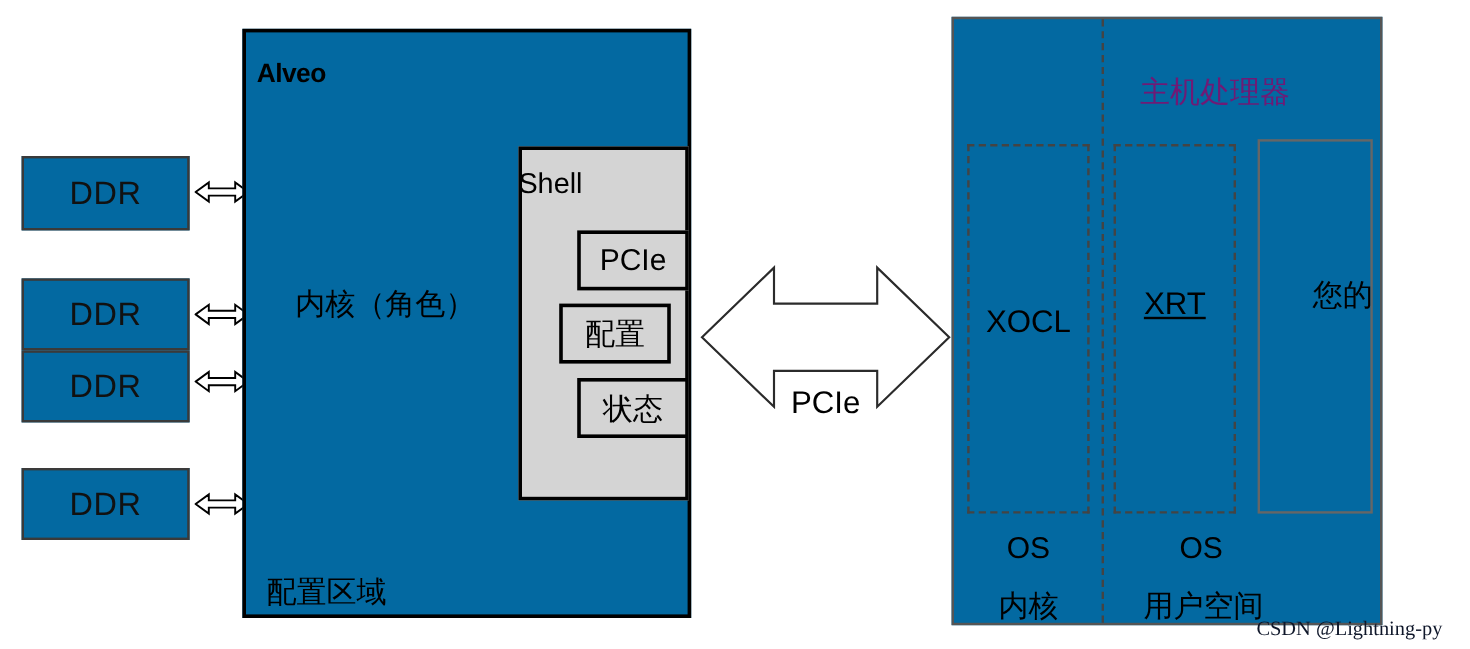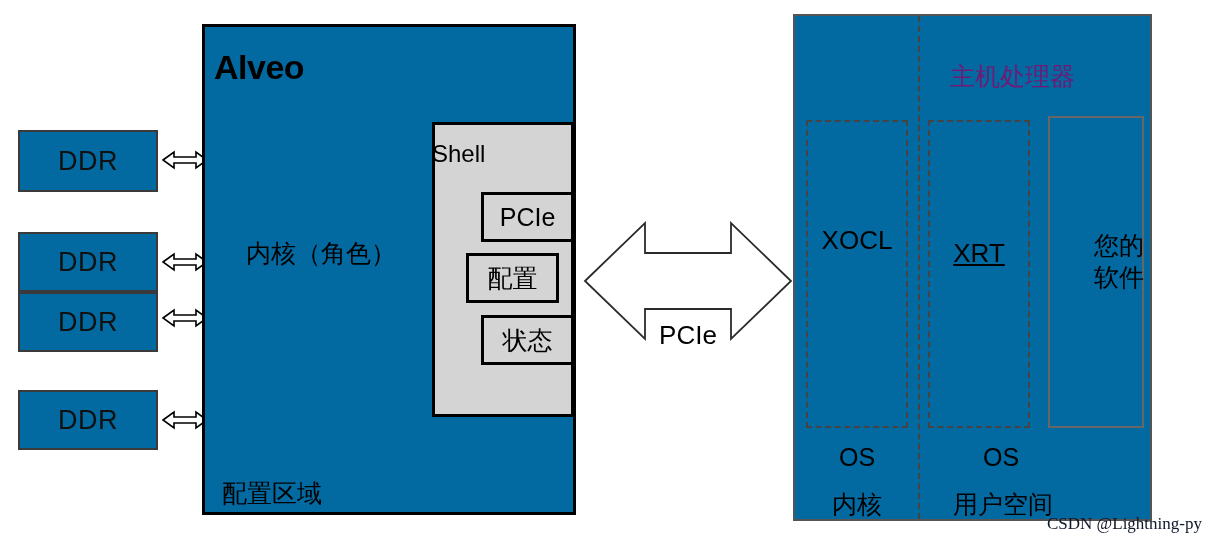--- a/index.html
+++ b/index.html
@@ -32,21 +32,21 @@
     font-size: 27px;
     letter-spacing: 0.5px;
     color: #111;
   }
   
   #alveo-card {
     border: 3px solid #000000;
   }
   #alveo-title {
     position: absolute;
-    font-size: 34px;
+    font-size: 22px;
     font-weight: bold;
     letter-spacing: -0.5px;
   }
   .plain-label {
     position: absolute;
     font-size: 25px;
     white-space: nowrap;
   }
   
   #shell-box {
@@ -200,30 +200,29 @@
   <div id="pcie-arrow-label" style="left:583px; top:320px; width:210px;">PCIe</div>
 
   <div class="box" id="host-box" style="left:793px; top:14px; width:359px; height:507px;">
   </div>
 
   <div id="host-title" style="left:950px; top:24px;">主机处理器</div>
 
   <div id="vdivider" style="left:918px; top:16px; height:503px;"></div>
 
   <div class="dashed-box" style="left:806px; top:120px; width:102px; height:308px;"></div>
-  <div class="host-col-label" style="left:806px; top:225px; width:102px;">XOCL</div>
+  <div class="host-col-label" style="left:806px; top:253px; width:102px;">XOCL</div>
   <div class="os-label" style="left:806px; top:443px; width:102px;">OS</div>
   <div class="os-label cjk" style="left:806px; top:488px; width:102px; font-family:'DejaVu Serif','Liberation Serif',serif;">内核</div>
 
   <div class="dashed-box" style="left:928px; top:120px; width:102px; height:308px;"></div>
   <div class="host-col-label" style="left:928px; top:238px; width:102px;text-decoration:underline;">XRT</div>
   <div class="os-label" style="left:950px; top:443px; width:102px;">OS</div>
   <div class="os-label cjk" style="left:928px; top:488px; width:150px; font-family:'DejaVu Serif','Liberation Serif',serif;">用户空间</div>
 
   <div class="solid-thin-box" style="left:1048px; top:116px; width:96px; height:312px;"></div>
   <div class="stack-label" style="left:1048px; top:230px; width:96px;">
     <div>您的</div>
-    <div>软件</div>
   </div>
 
   <div id="watermark" style="left:1047px; top:514px;">CSDN @Lightning-py</div>
 
 </div>
 
 </body></html>

